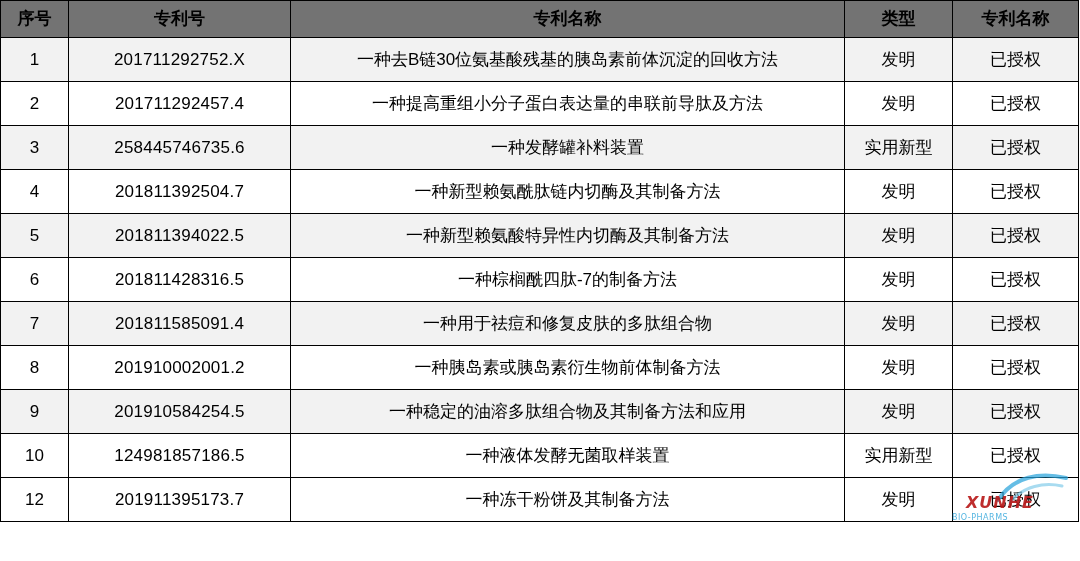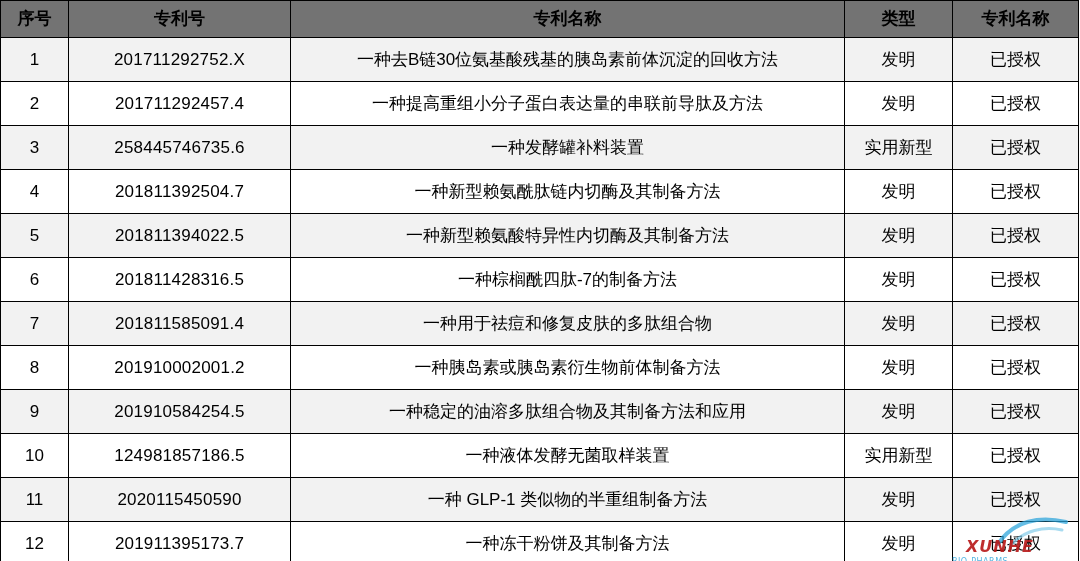--- a/index.html
+++ b/index.html
@@ -186,27 +186,20 @@
         <td class="cell-type">发明</td>
         <td class="cell-legal">已授权</td>
       </tr>
       <tr class="even">
         <td class="cell-no">10</td>
         <td class="cell-num">124981857186.5</td>
         <td class="cell-name">一种液体发酵无菌取样装置</td>
         <td class="cell-type">实用新型</td>
         <td class="cell-legal">已授权</td>
       </tr>
-      <tr class="odd">
-        <td class="cell-no">11</td>
-        <td class="cell-num">2020115450590</td>
-        <td class="cell-name">一种 GLP-1 类似物的半重组制备方法</td>
-        <td class="cell-type">发明</td>
-        <td class="cell-legal">已授权</td>
-      </tr>
       <tr class="even">
         <td class="cell-no">12</td>
         <td class="cell-num">201911395173.7</td>
         <td class="cell-name">一种冻干粉饼及其制备方法</td>
         <td class="cell-type">发明</td>
         <td class="cell-legal">已授权</td>
       </tr>
     </tbody>
   </table>
 

